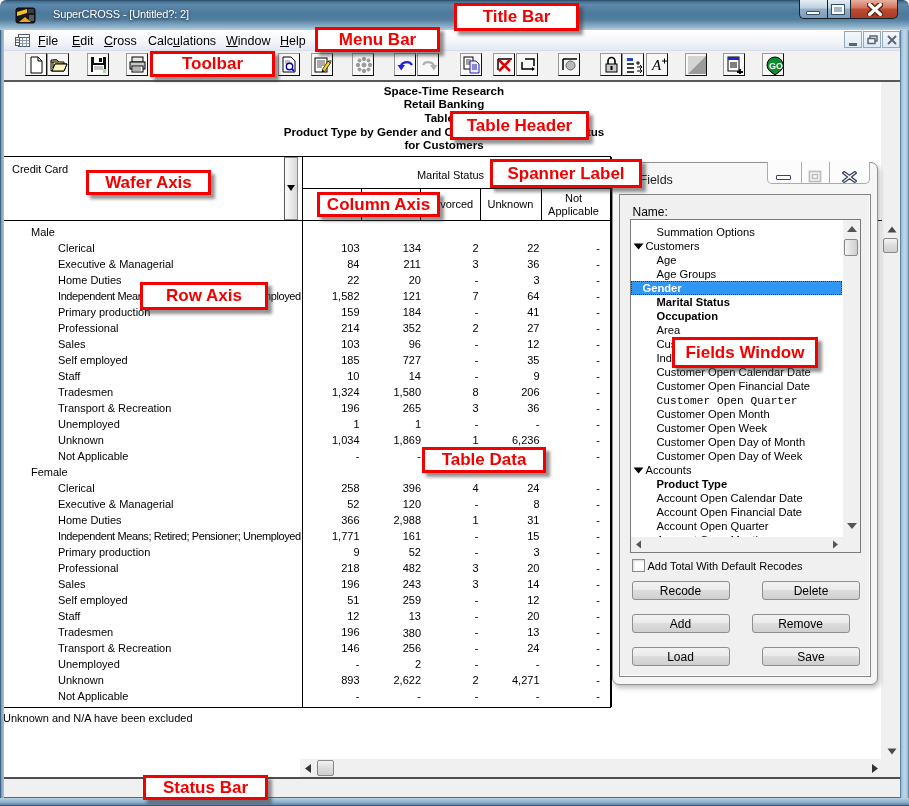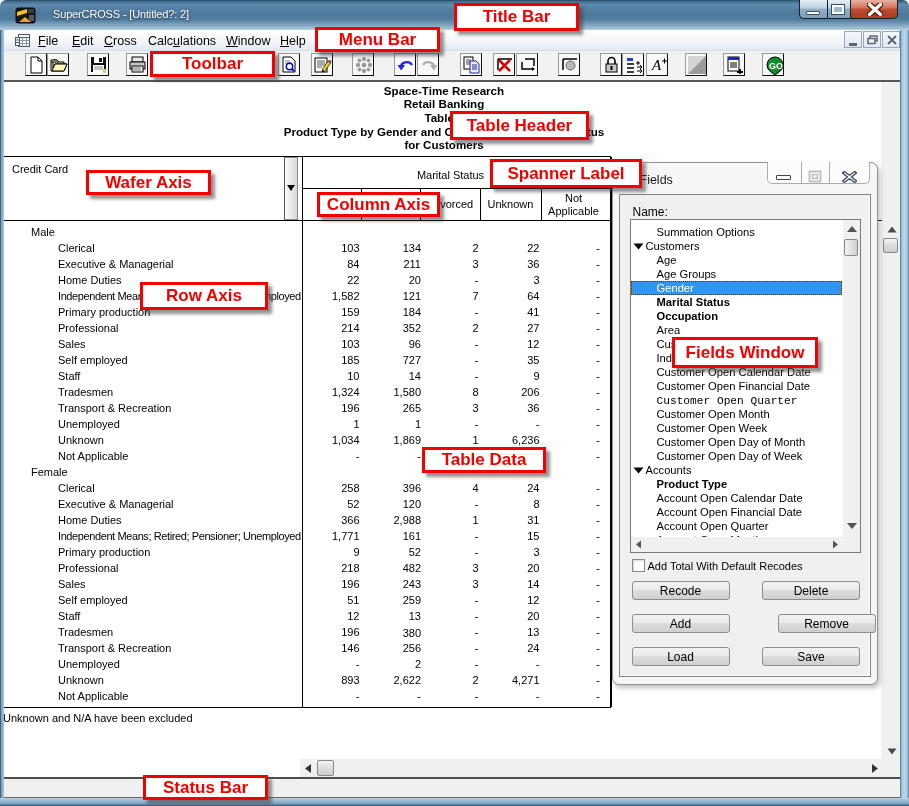--- a/index.html
+++ b/index.html
@@ -524,21 +524,21 @@
  <div class="abs" style="left:20px;top:42px;font-size:12px;">Name:</div>
 
  <div class="abs" style="left:17px;top:56px;width:231px;height:334px;background:#fff;border:1px solid #7a7a7a;overflow:hidden;">
 <div class="lirow" style="top:4.5px;"><span style="margin-left:26px;font-weight:normal;color:#000;">Summation Options</span></div>
 <div class="lirow" style="top:18.5px;"><span style="margin-left:15px;font-weight:normal;color:#000;">Customers</span></div>
 <svg class="abs" style="left:2px;top:22.5px;" width="11" height="7">
           <path d="M0.5 0.5 L10.5 0.5 L5.5 6.5 Z" fill="#000"></path>
         </svg>
 <div class="lirow" style="top:32.5px;"><span style="margin-left:26px;font-weight:normal;color:#000;">Age</span></div>
 <div class="lirow" style="top:46.5px;"><span style="margin-left:26px;font-weight:normal;color:#000;">Age Groups</span></div>
-<div class="lirow" style="top:60.5px;width:211px;background:#2f96f3;outline:1px dotted #5a3000;outline-offset:-1px;"><span style="margin-left:26px;font-weight:normal;color:#fff;">Gender</span></div>
+<div class="lirow" style="top:60.5px;width:211px;background:#2f96f3;outline:1px dotted #5a3000;outline-offset:-1px;"><span style="margin-left:12px;font-weight:bold;color:#fff;">Gender</span></div>
 <div class="lirow" style="top:74.5px;"><span style="margin-left:26px;font-weight:bold;color:#000;">Marital Status</span></div>
 <div class="lirow" style="top:88.5px;"><span style="margin-left:26px;font-weight:bold;color:#000;">Occupation</span></div>
 <div class="lirow" style="top:102.5px;"><span style="margin-left:26px;font-weight:normal;color:#000;">Area</span></div>
 <div class="lirow" style="top:116.5px;"><span style="margin-left:26px;font-weight:normal;color:#000;">Customer Suburb</span></div>
 <div class="lirow" style="top:130.5px;"><span style="margin-left:26px;font-weight:normal;color:#000;">Individual Income</span></div>
 <div class="lirow" style="top:144.5px;"><span style="margin-left:26px;font-weight:normal;color:#000;">Customer Open Calendar Date</span></div>
 <div class="lirow" style="top:158.5px;"><span style="margin-left:26px;font-weight:normal;color:#000;">Customer Open Financial Date</span></div>
 <div class="lirow" style="top:172.5px;"><span style="margin-left:26px;font-weight:normal;color:#000;font-family:Liberation Mono, monospace;">Customer Open Quarter</span></div>
 <div class="lirow" style="top:186.5px;"><span style="margin-left:26px;font-weight:normal;color:#000;">Customer Open Month</span></div>
 <div class="lirow" style="top:200.5px;"><span style="margin-left:26px;font-weight:normal;color:#000;">Customer Open Week</span></div>
@@ -571,21 +571,21 @@
       </svg>
  <svg class="abs" style="left:219px;top:377px;" width="7" height="9">
         <path d="M1 0.5 L6 4.5 L1 8.5 Z" fill="#555"></path>
       </svg>
 
  <div class="abs" style="left:19px;top:396px;width:13px;height:13px;background:#fff;border:1px solid #8a8a8a;box-shadow:inset 1px 1px 2px #cfd8dc;"></div>
  <div class="abs" style="left:35px;top:397px;font-size:11px;">Add Total With Default Recodes</div>
 <div class="btn7" style="left:19px;top:418px;width:98px;height:19px;">Recode</div>
 <div class="btn7" style="left:149.5px;top:418px;width:98px;height:19px;">Delete</div>
 <div class="btn7" style="left:19px;top:451px;width:98px;height:19px;">Add</div>
-<div class="btn7" style="left:165px;top:451px;width:98px;height:19px;">Remove</div>
+<div class="btn7" style="left:139px;top:451px;width:98px;height:19px;">Remove</div>
 <div class="btn7" style="left:19px;top:484px;width:98px;height:19px;">Load</div>
 <div class="btn7" style="left:149.5px;top:484px;width:98px;height:19px;">Save</div>
 </div>
 <div class="lbl" style="left:454px;top:3px;width:125px;height:28px;">Title Bar</div>
 <div class="lbl" style="left:315px;top:27px;width:125px;height:25px;">Menu Bar</div>
 <div class="lbl" style="left:150px;top:51px;width:125px;height:26px;">Toolbar</div>
 <div class="lbl" style="left:450px;top:111px;width:139px;height:29px;">Table Header</div>
 <div class="lbl" style="left:490px;top:159px;width:152px;height:29px;">Spanner Label</div>
 <div class="lbl" style="left:86px;top:170px;width:125px;height:25px;">Wafer Axis</div>
 <div class="lbl" style="left:317px;top:192px;width:123px;height:25px;">Column Axis</div>

